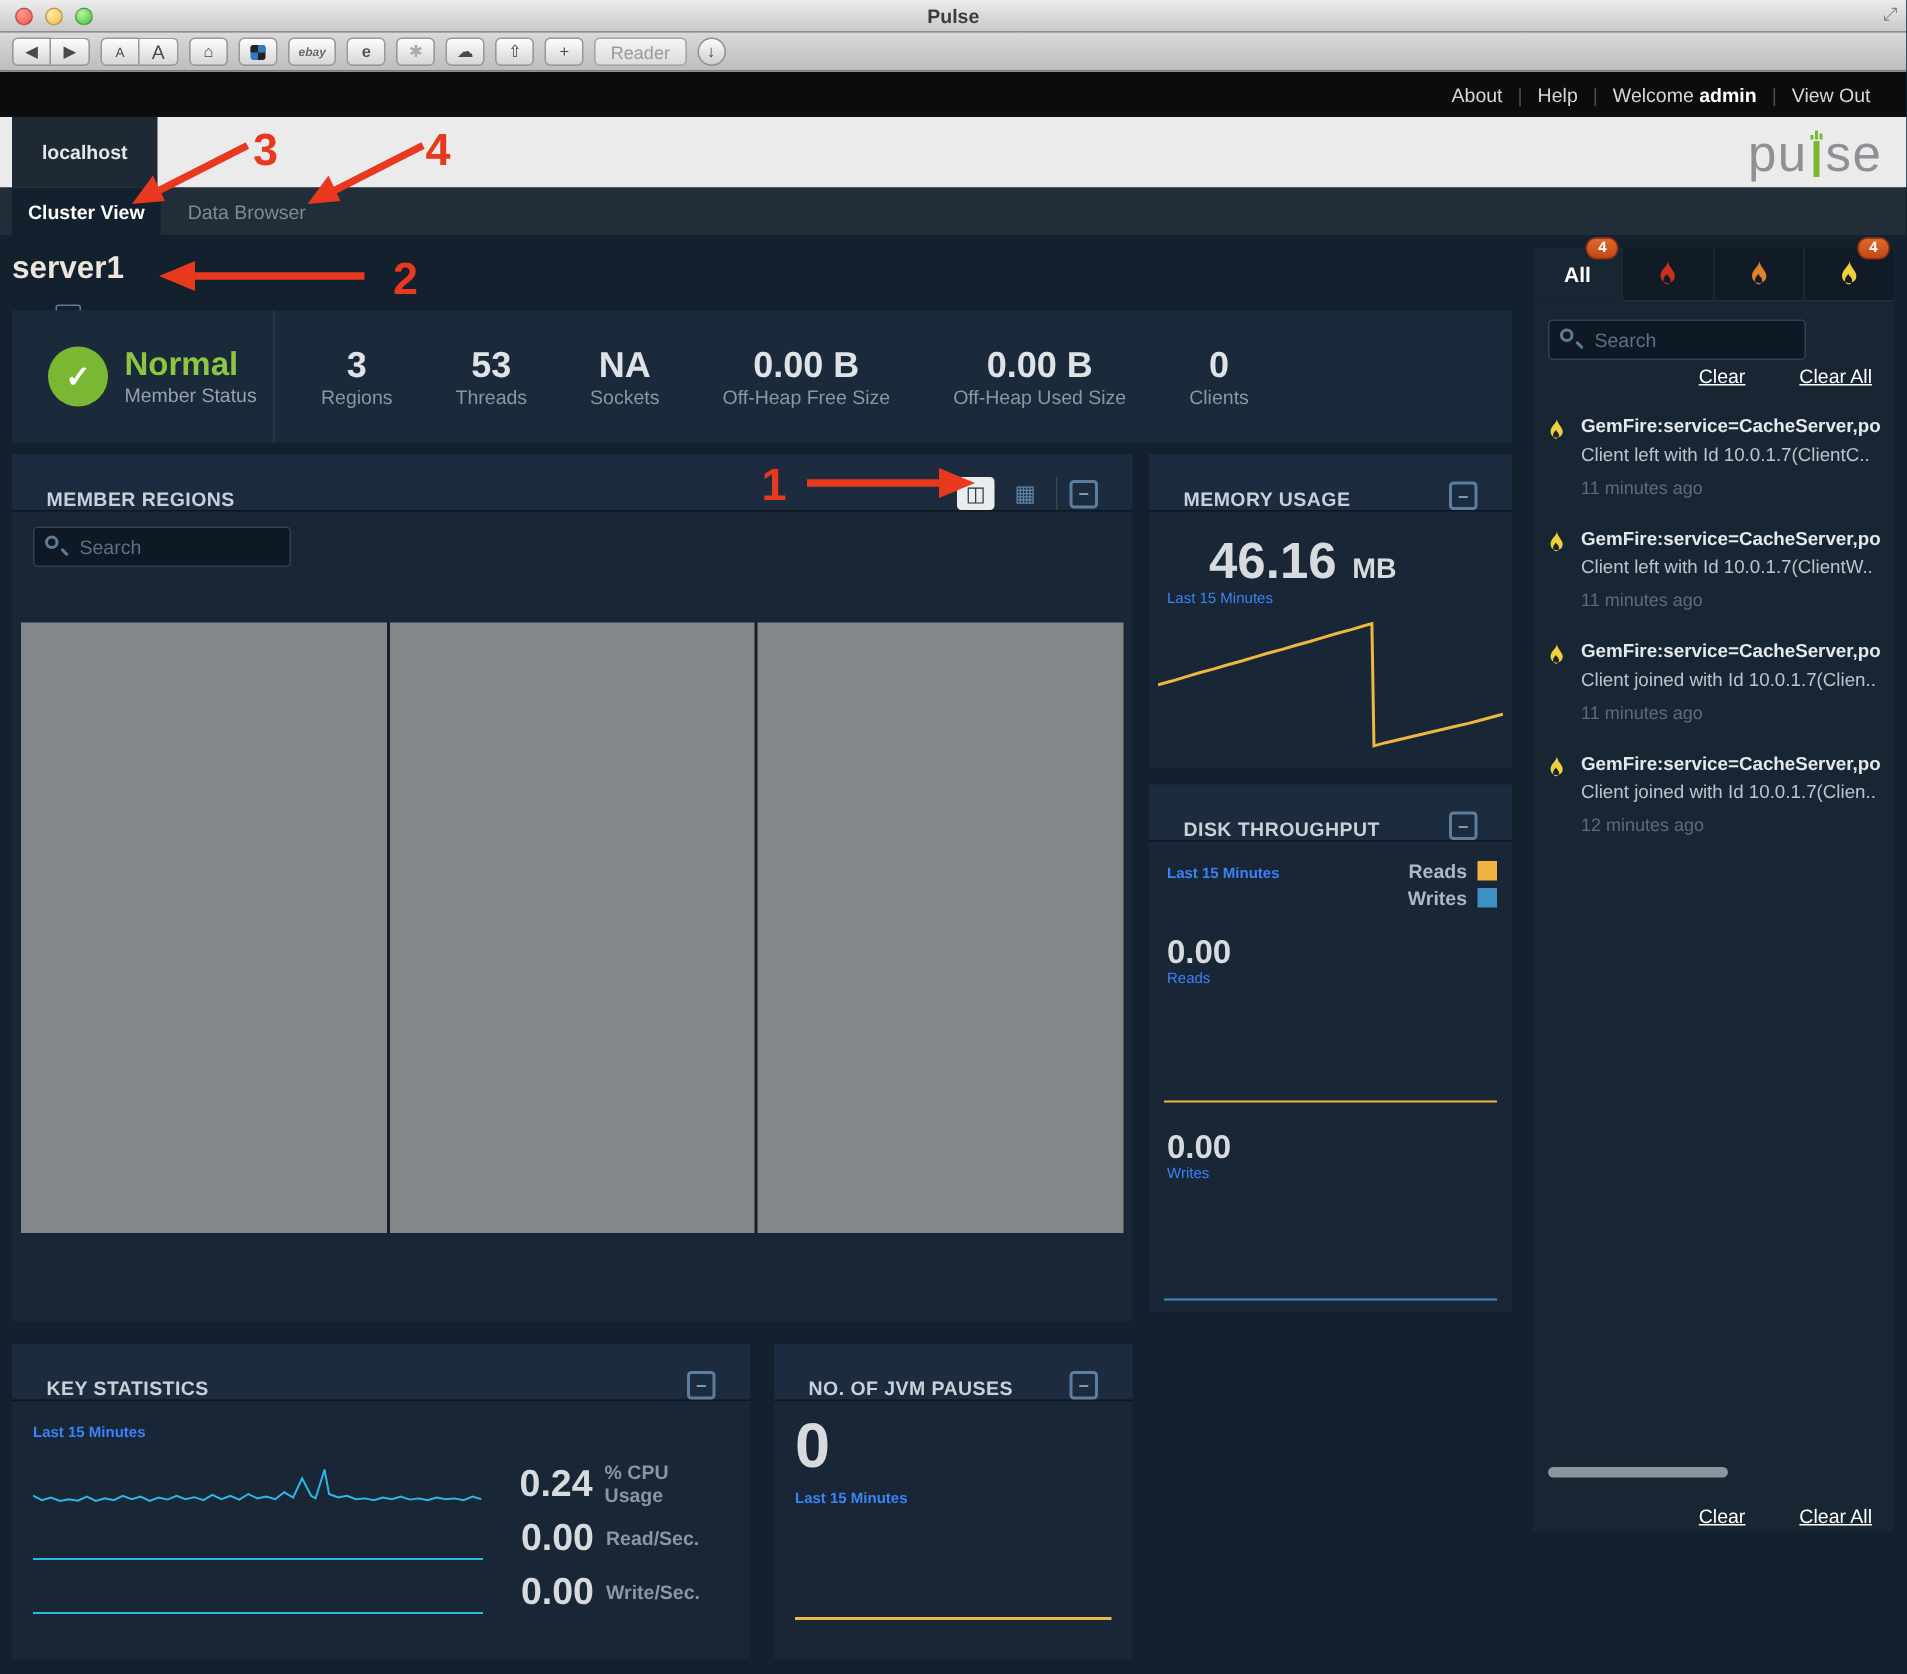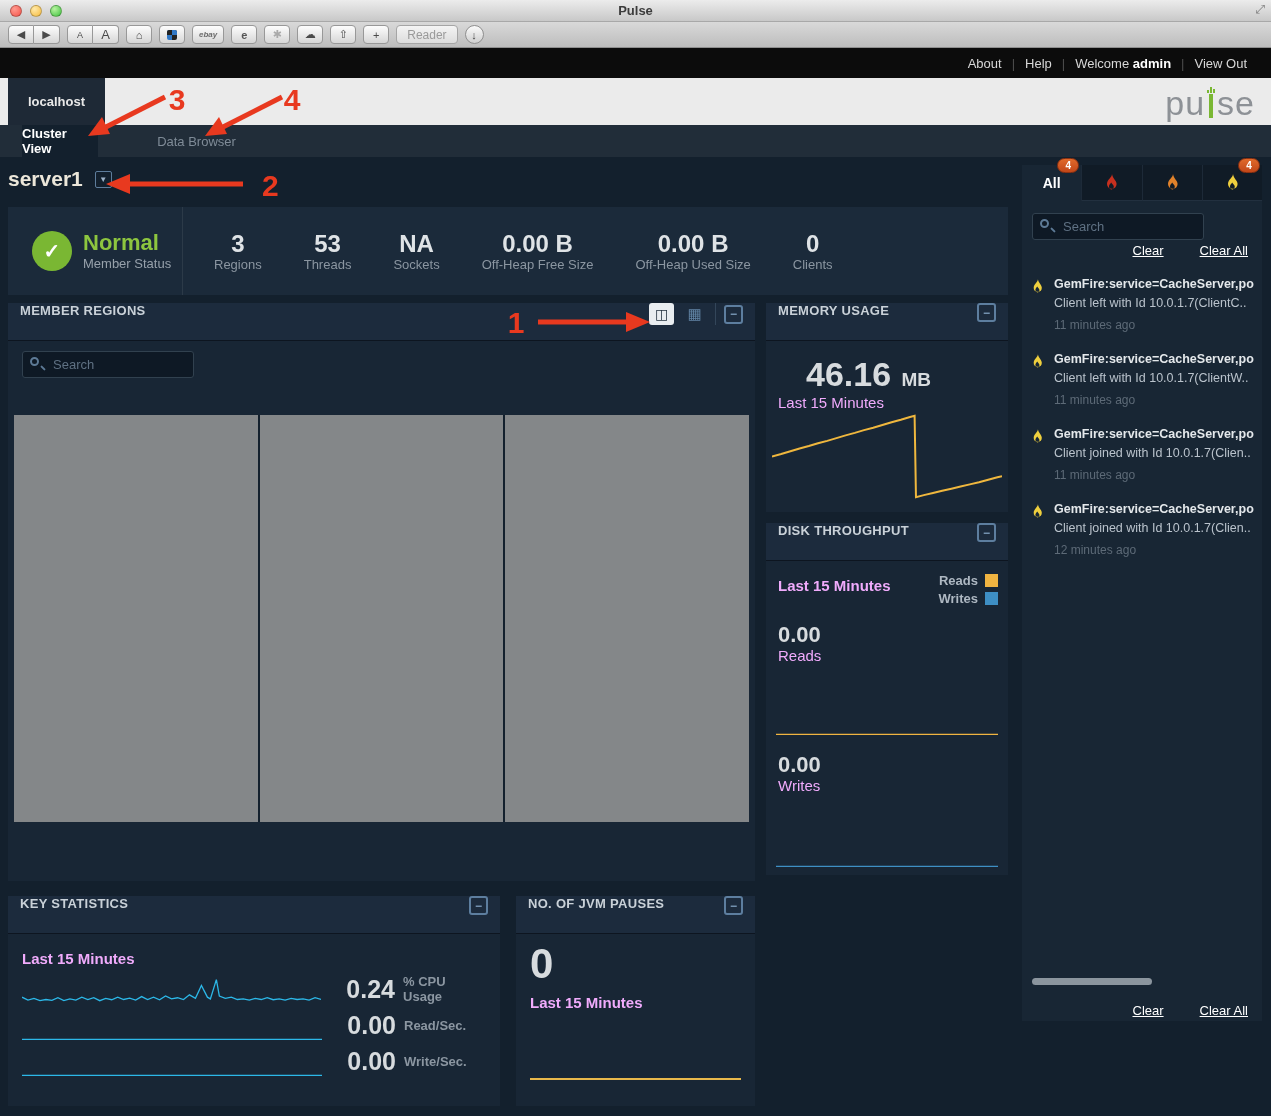--- a/index.html
+++ b/index.html
@@ -59,34 +59,34 @@
   .logo { position:absolute; right:16px; top:7px; display:flex; align-items:flex-end; color:#8d9196;
     font-size:34px; letter-spacing:1px; line-height:0.85; }
   .logo .bar-wrap { display:flex; flex-direction:column; align-items:center; margin:0 2px; }
   .logo .ticks { display:flex; gap:1px; align-items:flex-end; height:8px; margin-bottom:1px; }
   .logo .ticks i { display:block; width:2px; background:#7ab733; }
   .logo .vbar { width:4px; height:24px; background:#7ab733; }
 
   .subtabs { position:absolute; left:0; top:125px; width:1271px; height:32px; background:#212d39; }
   .subtab { position:absolute; top:0; height:32px; display:flex; align-items:center; justify-content:center;
     font-size:13px; cursor:pointer; }
-  .subtab.active { left:22px; width:76px; background:#13202d; color:#fff; font-weight:bold; }
-  .subtab.inactive { left:107px; width:115px; color:#7f8b97;margin-left:32px; }
+  .subtab.active { left:8px; width:99px; background:#13202d; color:#fff; font-weight:bold; }
+  .subtab.inactive { left:107px; width:115px; color:#7f8b97; }
 
   
   .content { position:absolute; left:0; top:157px; width:1271px; height:959px; background:#13202d; }
 
-  .member-title { position:absolute; left:8px; top:10px; display:flex; align-items:center; gap:12px; }
+  .member-title { position:absolute; left:8px; top:10px; display:flex; align-items:center; gap:12px;flex-direction:column; }
   .member-title .name { font-size:21px; font-weight:bold; color:#ece7da; }
   .dd-btn { width:17px; height:17px; border:1px solid #5e7d9c; border-radius:2px; color:#9db2c8;
     font-size:8px; display:flex; align-items:center; justify-content:center; cursor:pointer; background:transparent; }
 
   .panel { position:absolute; background:#182635; }
   .panel-header { height:38px; background:#1c2b3d; border-bottom:1px solid #0d1520;
-    display:flex; align-items:flex-start; padding:0 12px; }
+    display:flex; align-items:flex-end; padding:0 23px; }
   .panel-title { font-size:13px; font-weight:bold; color:#c9d1d8; letter-spacing:.3px; }
   .ph-right { margin-left:auto; display:flex; align-items:center; gap:8px; }
   .collapse-btn { width:19px; height:19px; border:2px solid #5d7e9f; border-radius:3px; color:#7d9cbb;
     font-size:12px; font-weight:bold; display:flex; align-items:center; justify-content:center; cursor:pointer; line-height:1; }
   .icon-chip { width:25px; height:22px; border-radius:3px; display:flex; align-items:center; justify-content:center; cursor:pointer; }
   .icon-chip.active { background:#e9edf0; color:#22303d; font-size:14px; }
   .icon-chip.idle { color:#6285a5; font-size:15px; }
   .ph-divider { width:1px; height:22px; background:#33465a; }
 
   
@@ -113,21 +113,21 @@
   
   .regions { left:8px; top:146px; width:747px; height:578px; }
   .regions-search { position:absolute; left:14px; top:48px; }
   .treemap { position:absolute; left:6px; top:112px; width:735px; height:407px; display:flex; gap:2px; background:#13202d; }
   .tm-block { flex:1; background:#848789; cursor:pointer; }
 
   
   .memory { left:766px; top:146px; width:242px; height:209px; }
   .big-val { font-size:34px; font-weight:bold; color:#d7dbde;margin-left:28px; }
   .big-unit { font-size:19px; font-weight:bold; color:#d7dbde; margin-left:6px; }
-  .dim-sub { font-size:15px; color:#f0abfc; }
+  .dim-sub { font-size:10px; color:#3b82f6; }
   .mem-body { position:absolute; left:12px; top:52px; }
   .mem-chart { position:absolute; left:6px; right:6px; bottom:8px; height:95px; }
 
   
   .disk { left:766px; top:366px; width:242px; height:352px; }
   .disk-sub { position:absolute; left:12px; top:54px; }
   .legend { position:absolute; right:10px; top:50px; }
   .legend-row { display:flex; align-items:center; justify-content:flex-end; gap:7px; margin-bottom:3px; }
   .legend-label { font-size:13px; font-weight:bold; color:#aeb8c2; }
   .legend-sq { width:13px; height:13px; }

